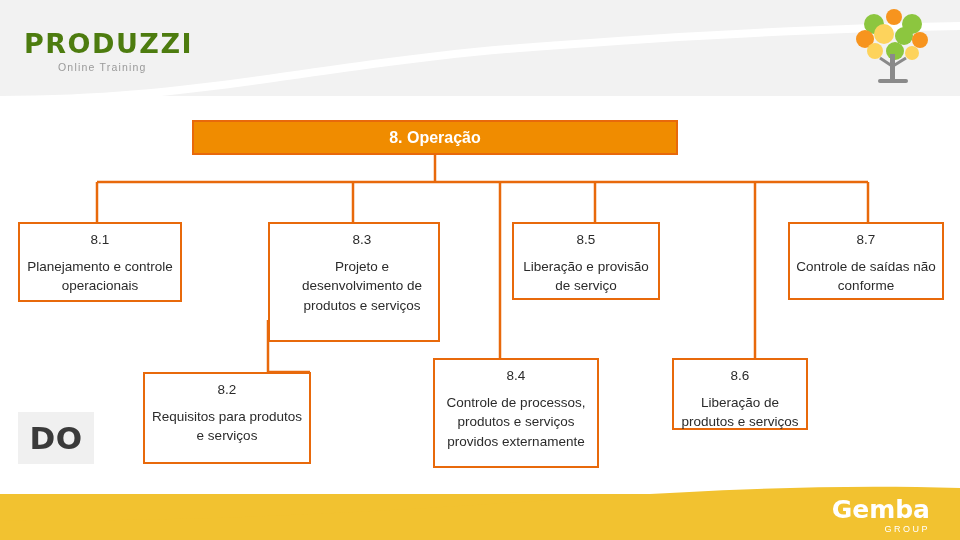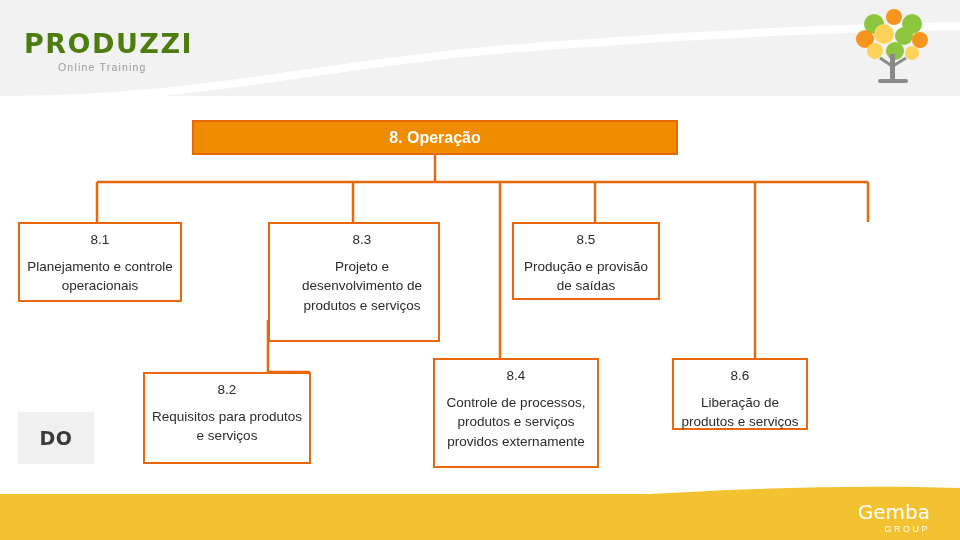--- a/index.html
+++ b/index.html
@@ -47,36 +47,36 @@
     position:absolute; left:0; bottom:0; width:960px; height:46px;
     background:#f2c230;
   }
   .footer-curve { position:absolute; left:0; bottom:0; width:960px; height:70px; }
   .gemba-logo {
     position:absolute; right:30px; bottom:6px; text-align:right;
     color:#ffffff;
   }
   .gemba-main {
     font-family:"DejaVu Sans", sans-serif;
-    font-size:20px; font-weight:normal; line-height:1;
+    font-size:25px; font-weight:bold; line-height:1;
   }
   .gemba-sub {
     font-family:"Liberation Sans", sans-serif;
     font-size:9px; letter-spacing:2.5px; margin-top:2px;
   }
 
   
   .do-badge {
     position:absolute; left:18px; top:412px; width:76px; height:52px;
     background:#f0f0f0;
     display:flex; align-items:center; justify-content:center;
   }
   .do-badge span {
     font-family:"DejaVu Sans", sans-serif;
-    font-weight:bold; font-size:19px; color:#3a3a3a; letter-spacing:0.5px;
+    font-weight:bold; font-size:31px; color:#3a3a3a; letter-spacing:0.5px;
   }
 
   
   #connectors { position:absolute; left:0; top:0; width:960px; height:540px; }
 
   .node {
     position:absolute;
     border:2px solid #E8690B;
     background:#ffffff;
     text-align:center;
@@ -168,23 +168,27 @@
     <div class="label">Planejamento e controle operacionais</div>
   </div>
 
   <div class="node" style="left:268px; top:222px; width:172px; height:120px;padding-left:16px;">
     <div class="num">8.3</div>
     <div class="label">Projeto e desenvolvimento de produtos e serviços</div>
   </div>
 
   <div class="node" style="left:512px; top:222px; width:148px; height:78px;">
     <div class="num">8.5</div>
-    <div class="label">Produção e provisão de saídas</div>
-  </div>
-
+    <div class="label">Liberação e provisão de serviço</div>
+  </div>
+
+  <div class="node" style="left:788px; top:222px; width:156px; height:78px;">
+    <div class="num">8.7</div>
+    <div class="label">Controle de saídas não conforme</div>
+  </div>
 
   <div class="node" style="left:143px; top:372px; width:168px; height:92px;">
     <div class="num">8.2</div>
     <div class="label">Requisitos para produtos e serviços</div>
   </div>
 
   <div class="node overflow-label" style="left:417px; top:358px; width:166px; height:110px;margin-left:16px;">
     <div class="num">8.4</div>
     <div class="label">Controle de processos, produtos e serviços providos externamente</div>
   </div>

